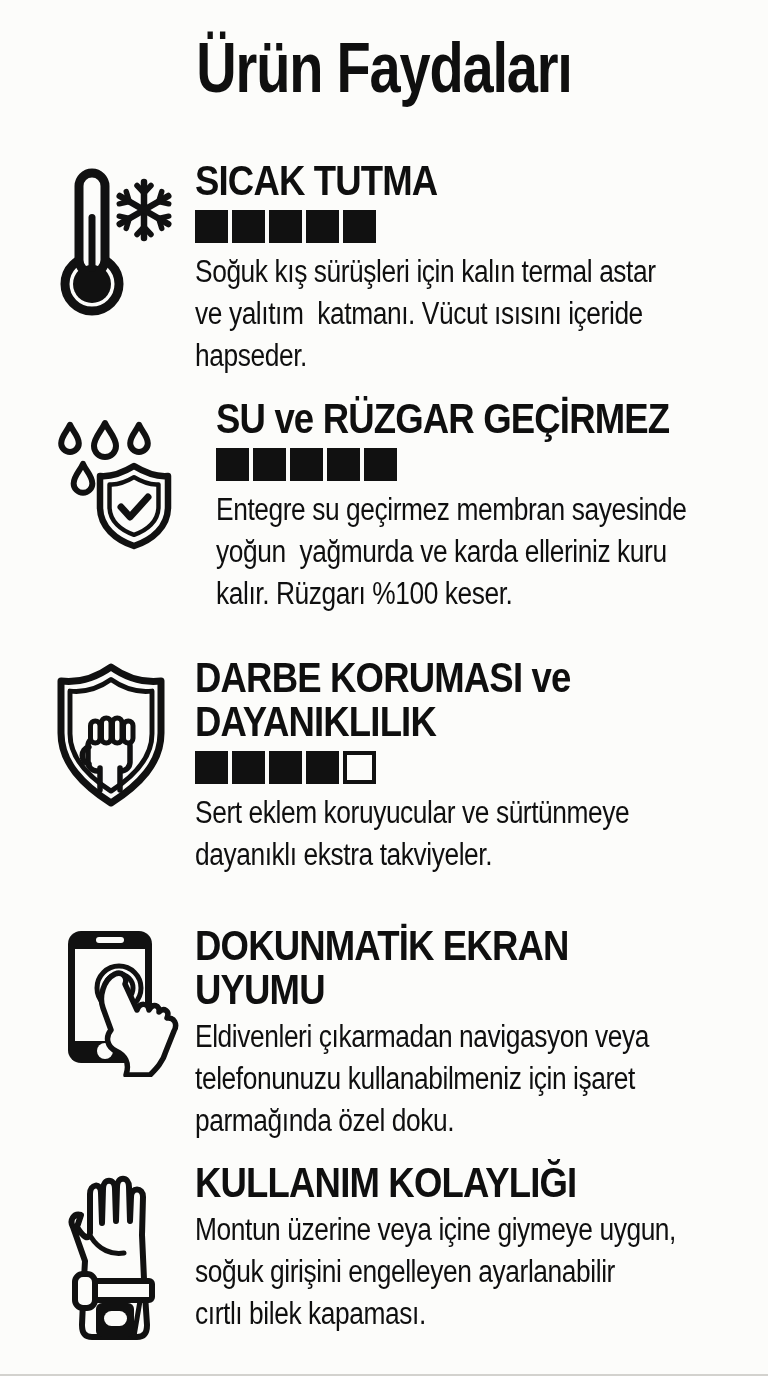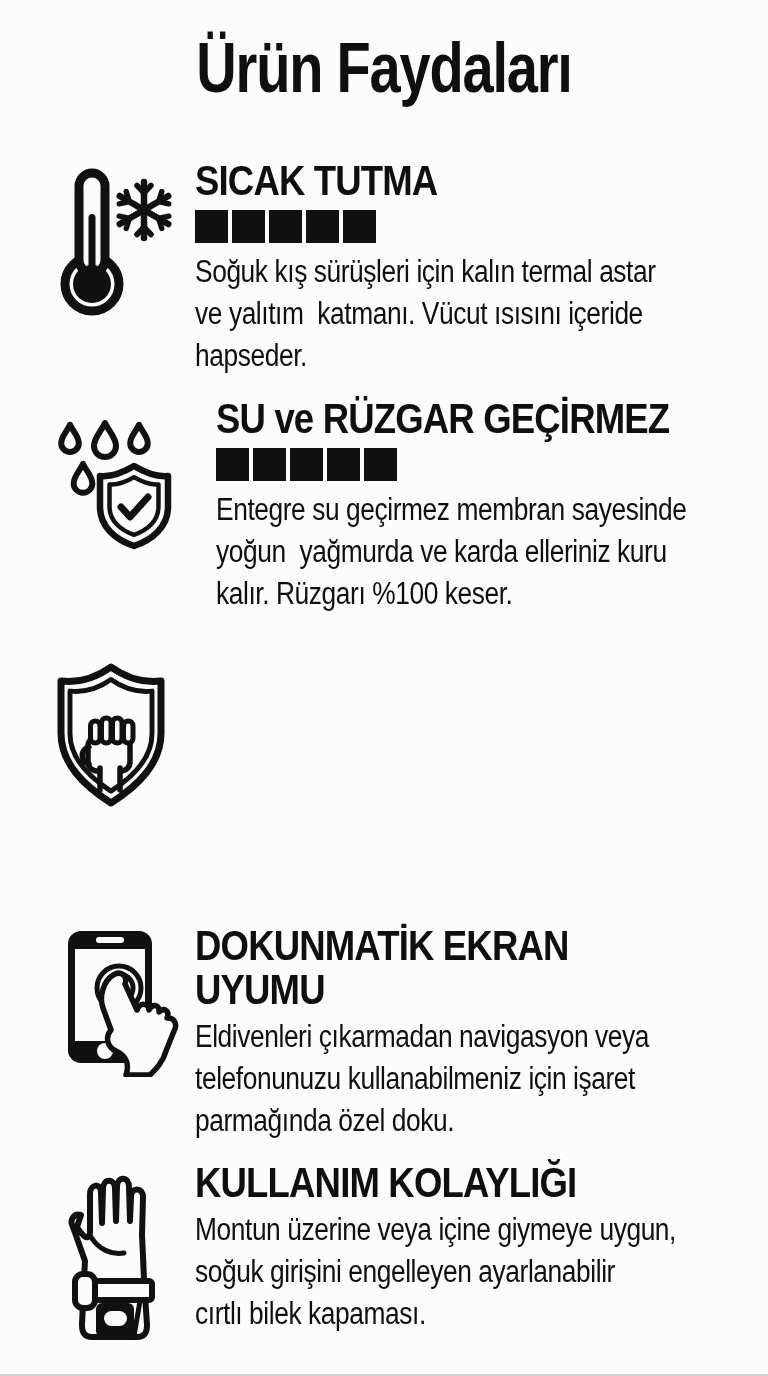--- a/index.html
+++ b/index.html
@@ -140,20 +140,33 @@
           <rect class="inkfill" x="38.5" y="60" width="9.5" height="22" rx="4.7" stroke-width="5"></rect>
           <rect class="inkfill" x="49.5" y="57" width="9.5" height="25" rx="4.7" stroke-width="5"></rect>
           <rect class="inkfill" x="60.5" y="57" width="9.5" height="25" rx="4.7" stroke-width="5"></rect>
           <rect class="inkfill" x="71.5" y="60" width="9.5" height="22" rx="4.7" stroke-width="5"></rect>
           <path class="ink" stroke-width="5.5" d="M37,86 C28,88 28,101 37,103"></path>
           <rect x="50" y="106" width="16" height="8" fill="#fcfcfa"></rect>
           <line class="ink" x1="48" y1="129" x2="48" y2="107" stroke-width="5.5"></line>
           <line class="ink" x1="68" y1="129" x2="68" y2="107" stroke-width="5.5"></line>
         </g>
       </svg>
+    </div>
+    <div class="sec-body">
+      <h2 class="sec-title">DARBE KORUMASI ve
+DAYANIKLILIK</h2>
+      <div class="rating">
+          <span class="sq sq-f"></span>
+          <span class="sq sq-f"></span>
+          <span class="sq sq-f"></span>
+          <span class="sq sq-f"></span>
+          <span class="sq sq-e"></span>
+        </div>
+      <p class="sec-desc">Sert eklem koruyucular ve sürtünmeye
+dayanıklı ekstra takviyeler.</p>
     </div>
   </div>
 
   <div class="section no-rating" style="top:1140px;">
     <div class="sec-icon" style="left:55px;top:3px;">
       <svg width="92" height="180" viewBox="0 0 92 180">
         <path class="inkfill" stroke-width="6" d="M16,52 C9,50 4,57 8,64 L20,98 L19,116 L17,162
              C17,170 20,174 27,174 L72,174 C79,174 82,170 82,162
              L79,116 L77,72 L78,34
              C78,24 66,24 66,34 L65,58

